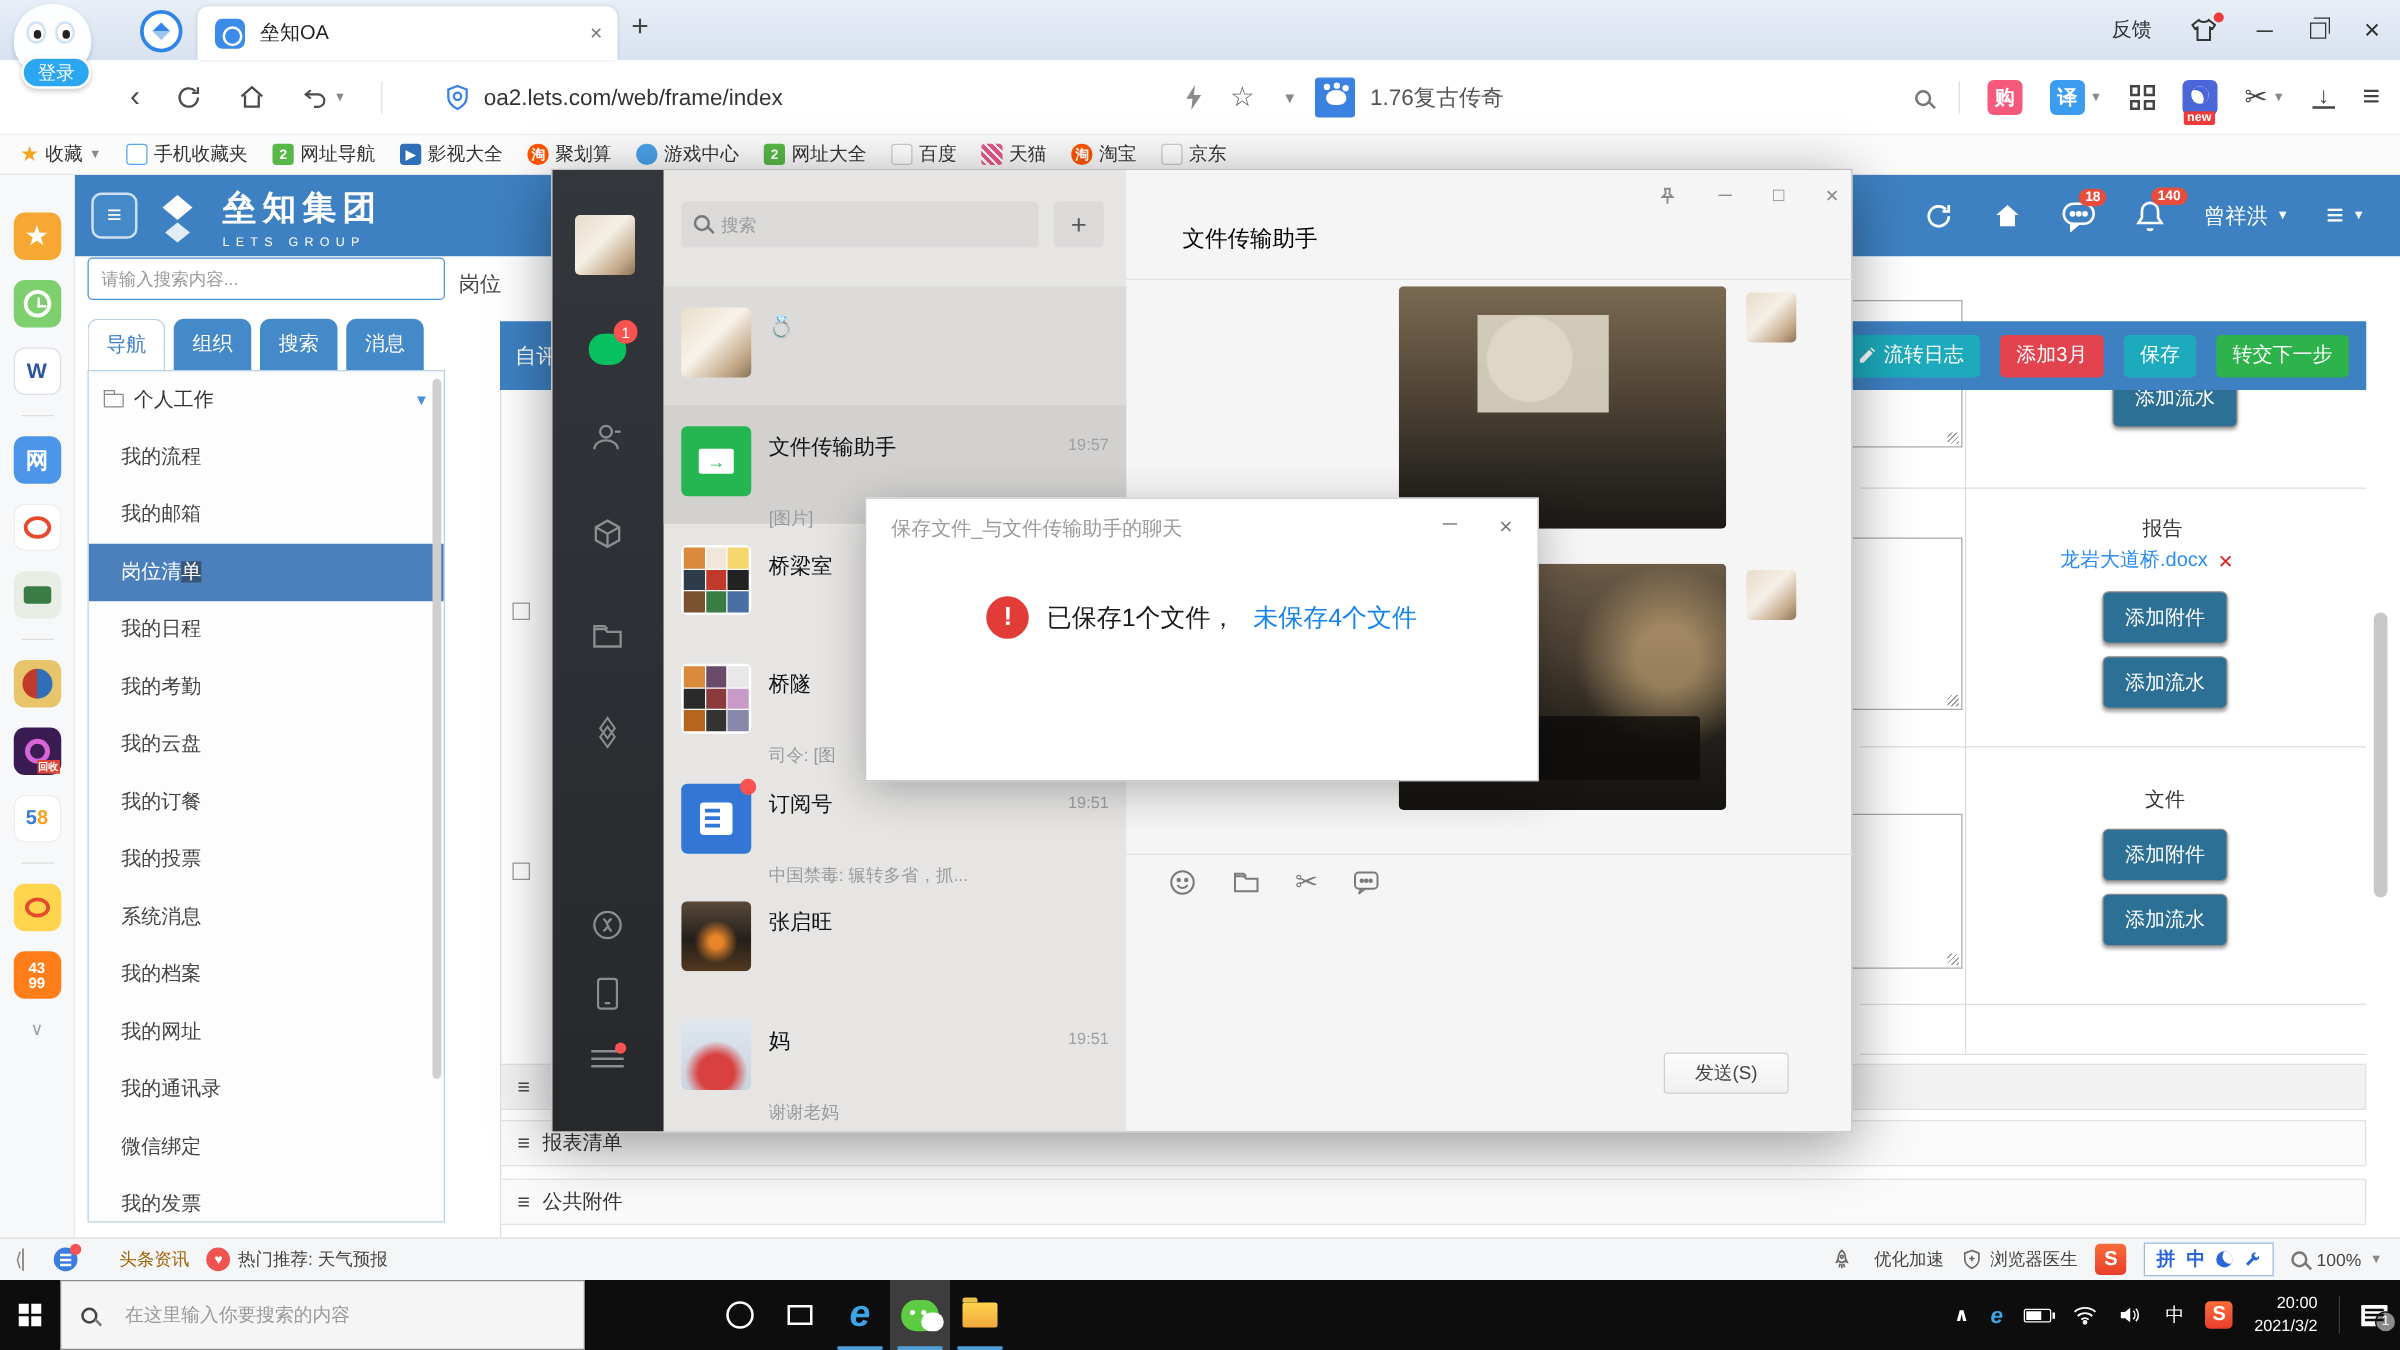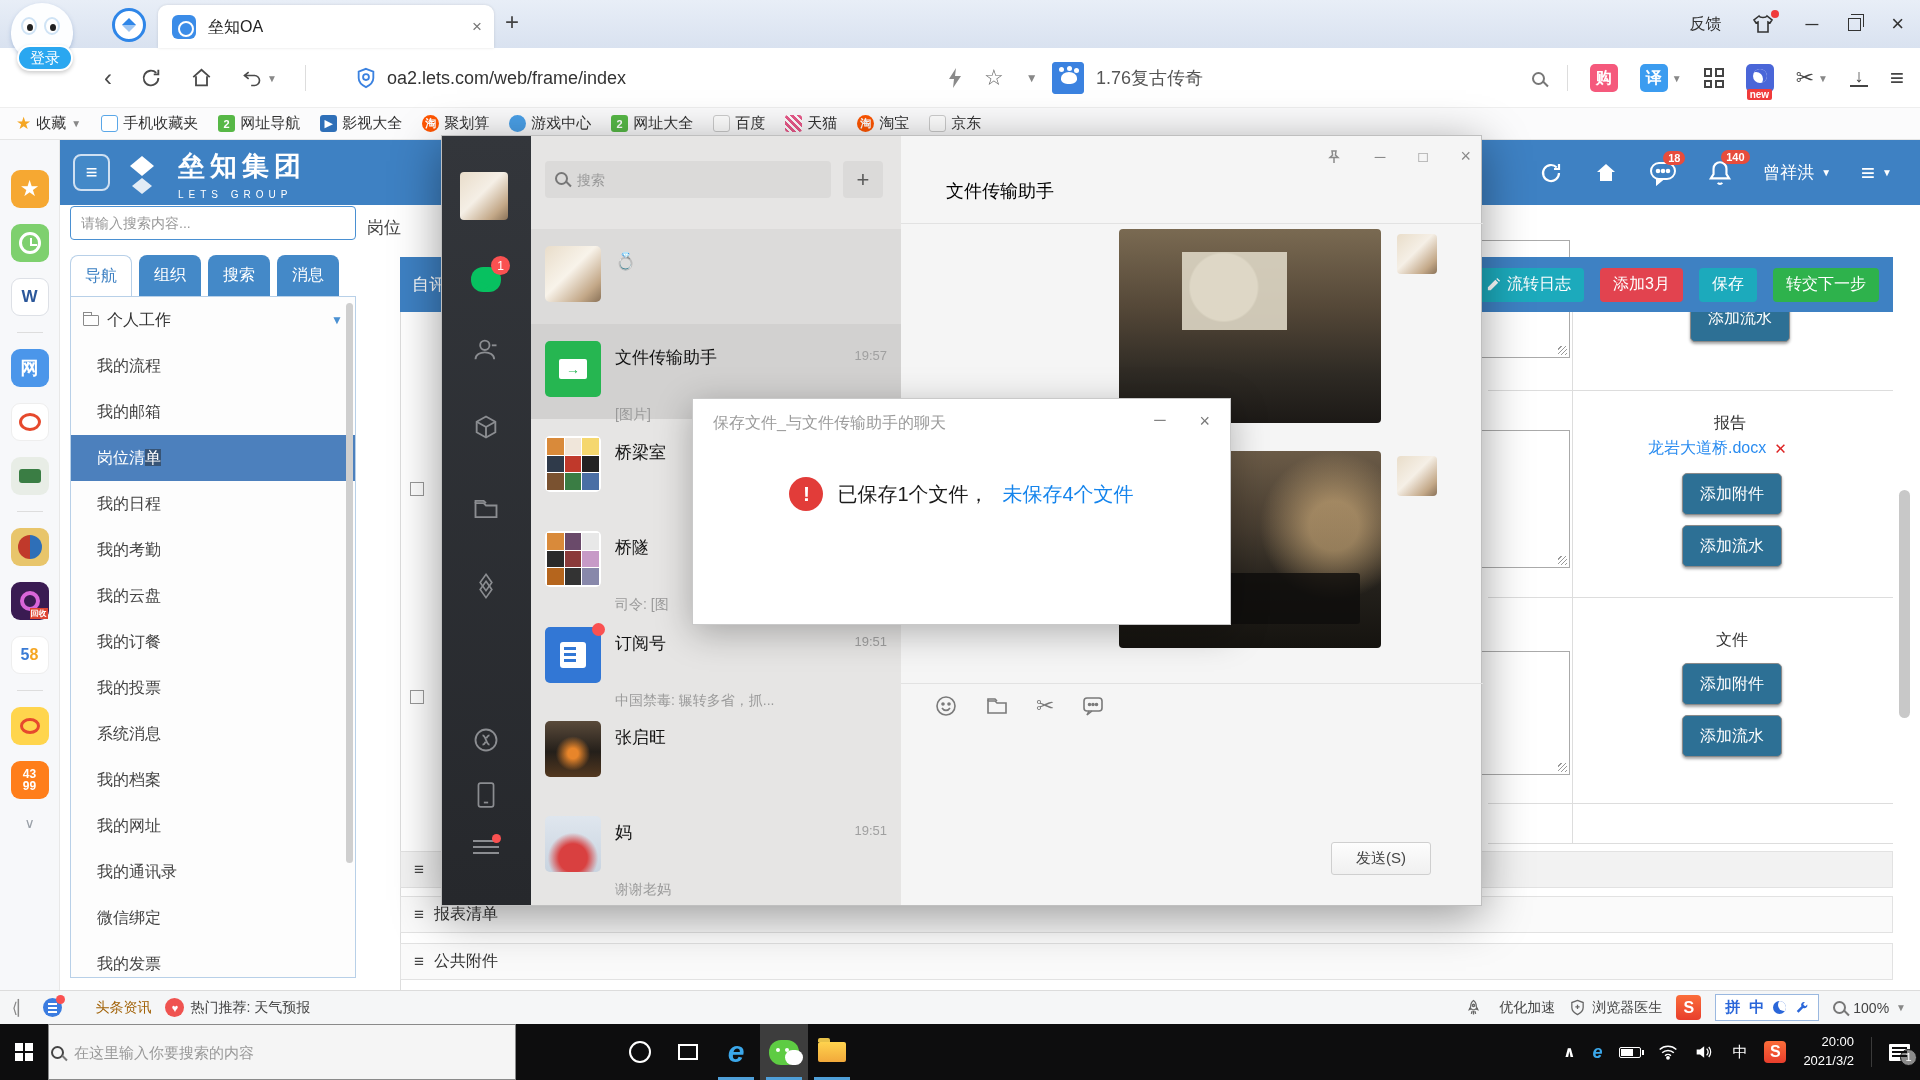--- a/index.html
+++ b/index.html
@@ -168,21 +168,21 @@
   .sgS{width:25px;height:25px;border-radius:4px;background:linear-gradient(#fb6d3a,#e83e2c);color:#fff;font-weight:bold;font-size:16px;display:flex;align-items:center;justify-content:center;}
   #imebar{height:27px;background:#fff;border:1px solid #9ab8e0;display:flex;align-items:center;gap:9px;padding:0 9px;color:#2a66d9;font-weight:bold;font-size:15px;}
   .moon2{width:13px;height:13px;border-radius:50%;background:#2a66d9;position:relative;overflow:hidden;}
   .moon2::after{content:"";position:absolute;left:5px;top:-2px;width:12px;height:12px;border-radius:50%;background:#fff;}
 
   
   #taskbar{left:0;top:1024px;width:1920px;height:56px;background:#0d0d0e;z-index:100;display:flex;align-items:stretch;}
   #tk-start{width:48px;display:flex;align-items:center;justify-content:center;}
   .winlogo{display:grid;grid-template:1fr 1fr/1fr 1fr;gap:2px;width:18px;height:18px;}
   .winlogo span{background:#fff;}
-  #tk-search{width:468px;background:#f5f5f5;border:1px solid #8a8a8a;display:flex;align-items:center;gap:8px;padding:0 2px;}
+  #tk-search{width:420px;background:#f5f5f5;border:1px solid #8a8a8a;display:flex;align-items:center;gap:20px;padding:0 16px;}
   #tk-search input{border:none;background:transparent;outline:none;font-size:15px;width:340px;color:#333;}
   .tk-slot{width:48px;display:flex;align-items:center;justify-content:center;position:relative;}
   .tk-underline{position:absolute;left:6px;bottom:0;width:36px;height:3px;background:#4f9fd8;}
   .cortana{width:22px;height:22px;border:2px solid #fff;border-radius:50%;}
   .taskview{width:20px;height:16px;border:2px solid #fff;position:relative;background:transparent;}
   .edgeic{font-size:30px;font-weight:bold;color:#3ba7ea;font-style:italic;line-height:1;}
   .wcic{position:relative;width:30px;height:25px;background:#5ecc43;border-radius:12px;}
   .wcic::before{content:"";position:absolute;right:-4px;bottom:0px;width:18px;height:15px;background:#fff;border-radius:8px;}
   .wcic::after{content:"";position:absolute;left:7px;top:8px;width:4px;height:4px;border-radius:50%;background:#fff;box-shadow:9px 0 0 #fff;}
   .folderic{position:relative;width:28px;height:20px;background:linear-gradient(#ffd34e,#f2a93b);border-radius:2px;}

